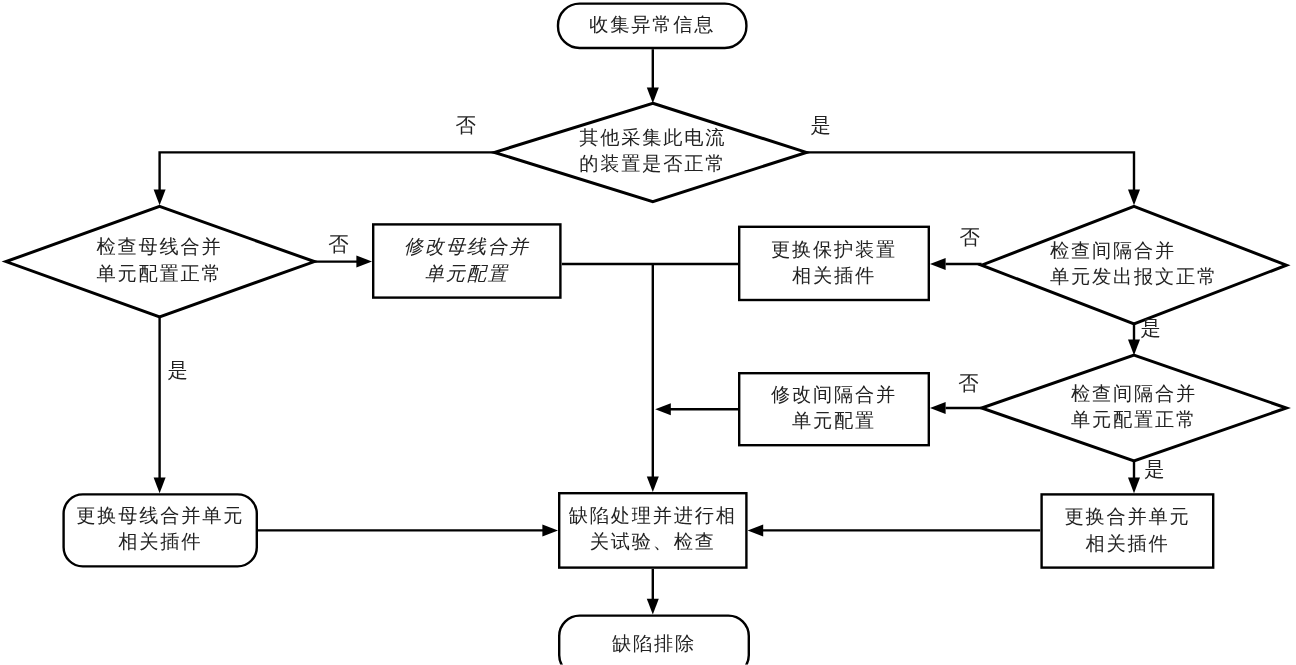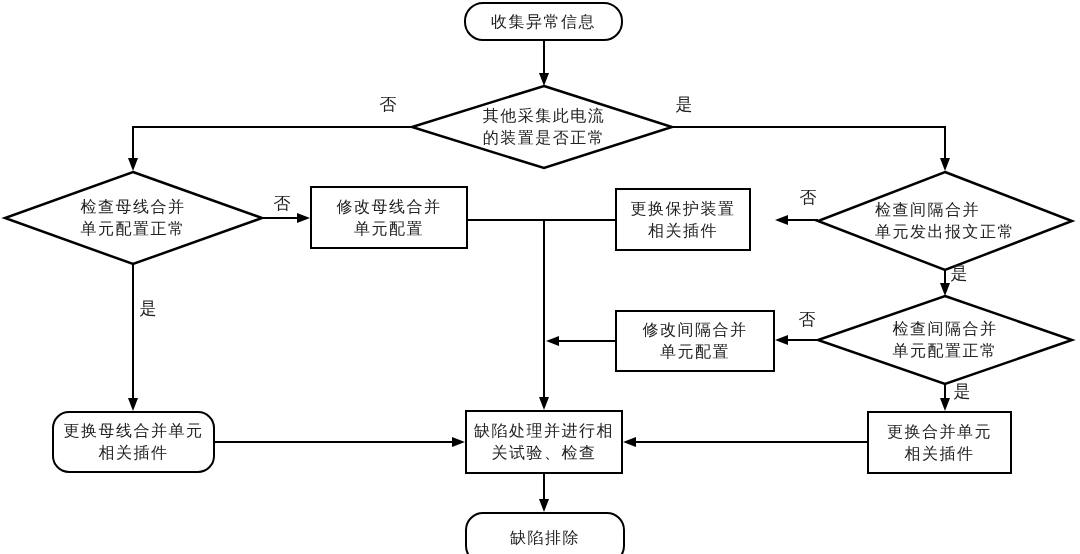--- a/index.html
+++ b/index.html
@@ -104,24 +104,24 @@
     <polygon points="775,340 788,335 788,345" fill="#000000"></polygon>
     <polygon points="546,341 559,336 559,346" fill="#000000"></polygon>
     <polygon points="945,411 940,398 950,398" fill="#000000"></polygon>
     <polygon points="465,442 452,437 452,447" fill="#000000"></polygon>
     <polygon points="623,442 636,437 636,447" fill="#000000"></polygon>
     <polygon points="544,512 539,499 549,499" fill="#000000"></polygon>
   </svg>
 
   <div class="node terminator" style="left:464px; top:2px; width:159px; height:39px;">收集异常信息</div>
 
-  <div class="node process" style="left:310px; top:186px; width:158px; height:63px;">修改母线合并
+  <div class="node process" style="left:310px; top:186px; width:158px; height:63px;font-style:italic;">修改母线合并
 单元配置</div>
 
-  <div class="node process" style="left:615px; top:188px; width:136px; height:63px;">更换保护装置
+  <div class="node process" style="left:615px; top:188px; width:160px; height:63px;">更换保护装置
 相关插件</div>
 
   <div class="node process" style="left:615px; top:310px; width:160px; height:62px;">修改间隔合并
 单元配置</div>
 
   <div class="node process" style="left:52px; top:411px; width:163px; height:62px;border-radius:17px;">更换母线合并单元
 相关插件</div>
 
   <div class="node process" style="left:465px; top:410px; width:158px; height:64px;">缺陷处理并进行相
 关试验、检查</div>

